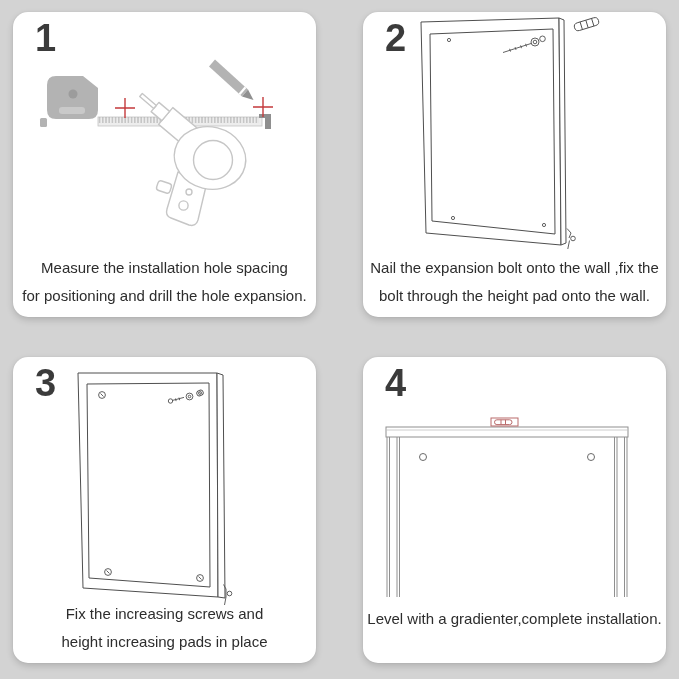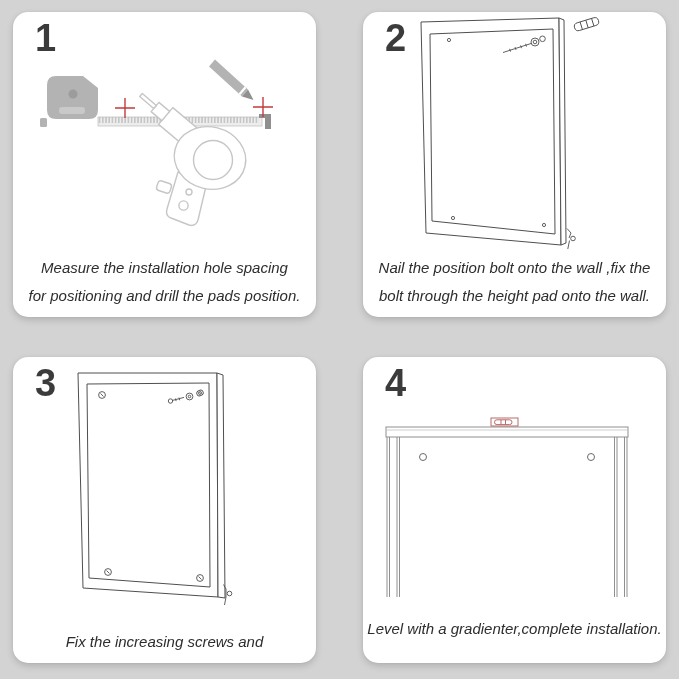--- a/index.html
+++ b/index.html
@@ -25,22 +25,22 @@
   .step-number{
     position:absolute;top:4px;left:22px;
     font-size:38px;line-height:44px;font-weight:700;color:#3b3b3b;
     letter-spacing:1px;
   }
   .caption{
     position:absolute;left:0;right:0;bottom:7px;
     text-align:center;color:#2d2d2d;
     font-size:15px;line-height:28px;white-space:nowrap;
   }
-  .caption.single{bottom:20px;}
-  .ln{height:28px;font-style:italic;}
+  .caption.single{bottom:30px;}
+  .ln{height:28px;}
 </style>
 </head>
 <body>
 
 <div class="page">
 
   <section class="card">
     <div class="illus">
       <svg viewBox="0 0 303 305">
         <defs>
@@ -79,21 +79,21 @@
           <ellipse cx="197" cy="146" rx="36" ry="31" transform="rotate(14 197 146)"></ellipse>
           <circle cx="200" cy="148" r="19.5" fill="none"></circle>
           <circle cx="176" cy="180" r="3" fill="none"></circle>
           <circle cx="170.5" cy="193.5" r="4.6" fill="none"></circle>
         </g>
       </svg>
     </div>
     <div class="step-number">1</div>
     <div class="caption">
       <div class="ln">Measure the installation hole spacing</div>
-      <div class="ln">for positioning and drill the pads position.</div>
+      <div class="ln">for positioning and drill the hole expansion.</div>
     </div>
   </section>
 
   <section class="card">
     <div class="illus">
       <svg viewBox="0 0 303 305">
         <g stroke="#4f4f4f" stroke-width="1" fill="#ffffff" stroke-linejoin="round">
 
           <g>
             <path d="M58 10 L196 6 L198 233 L63 221 Z"></path>
@@ -128,21 +128,21 @@
           <g fill="none" stroke-width="0.9">
             <path d="M204 216.5 L208 221 L206 226"></path>
             <circle cx="210" cy="226.5" r="2.3" fill="#ffffff"></circle>
             <path d="M206.5 228.5 L204.8 237"></path>
           </g>
         </g>
       </svg>
     </div>
     <div class="step-number">2</div>
     <div class="caption">
-      <div class="ln">Nail the position bolt onto the wall ,fix the</div>
+      <div class="ln">Nail the expansion bolt onto the wall ,fix the</div>
       <div class="ln">bolt through the height pad onto the wall.</div>
     </div>
   </section>
 
   <section class="card">
     <div class="illus">
       <svg viewBox="0 0 303 306">
         <g stroke="#4f4f4f" stroke-width="1" fill="#ffffff" stroke-linejoin="round">
 
           <g>
@@ -177,20 +177,21 @@
             <path d="M210.5 227.5 L213 232 L213 240"></path>
             <circle cx="216.5" cy="236.5" r="2.3" fill="#ffffff"></circle>
             <path d="M213 240 L211.5 248"></path>
           </g>
         </g>
       </svg>
     </div>
     <div class="step-number">3</div>
     <div class="caption">
       <div class="ln">Fix the increasing screws and</div>
+      <div class="ln">height increasing pads in place</div>
     </div>
   </section>
 
   <section class="card">
     <div class="illus">
       <svg viewBox="0 0 303 306">
 
         <g stroke="#8f8f8f" stroke-width="1" fill="#ffffff">
           <rect x="23" y="70" width="242" height="10"></rect>
           <line x1="23" y1="73" x2="265" y2="73" stroke="#c2c2c2" stroke-width="0.8"></line>

